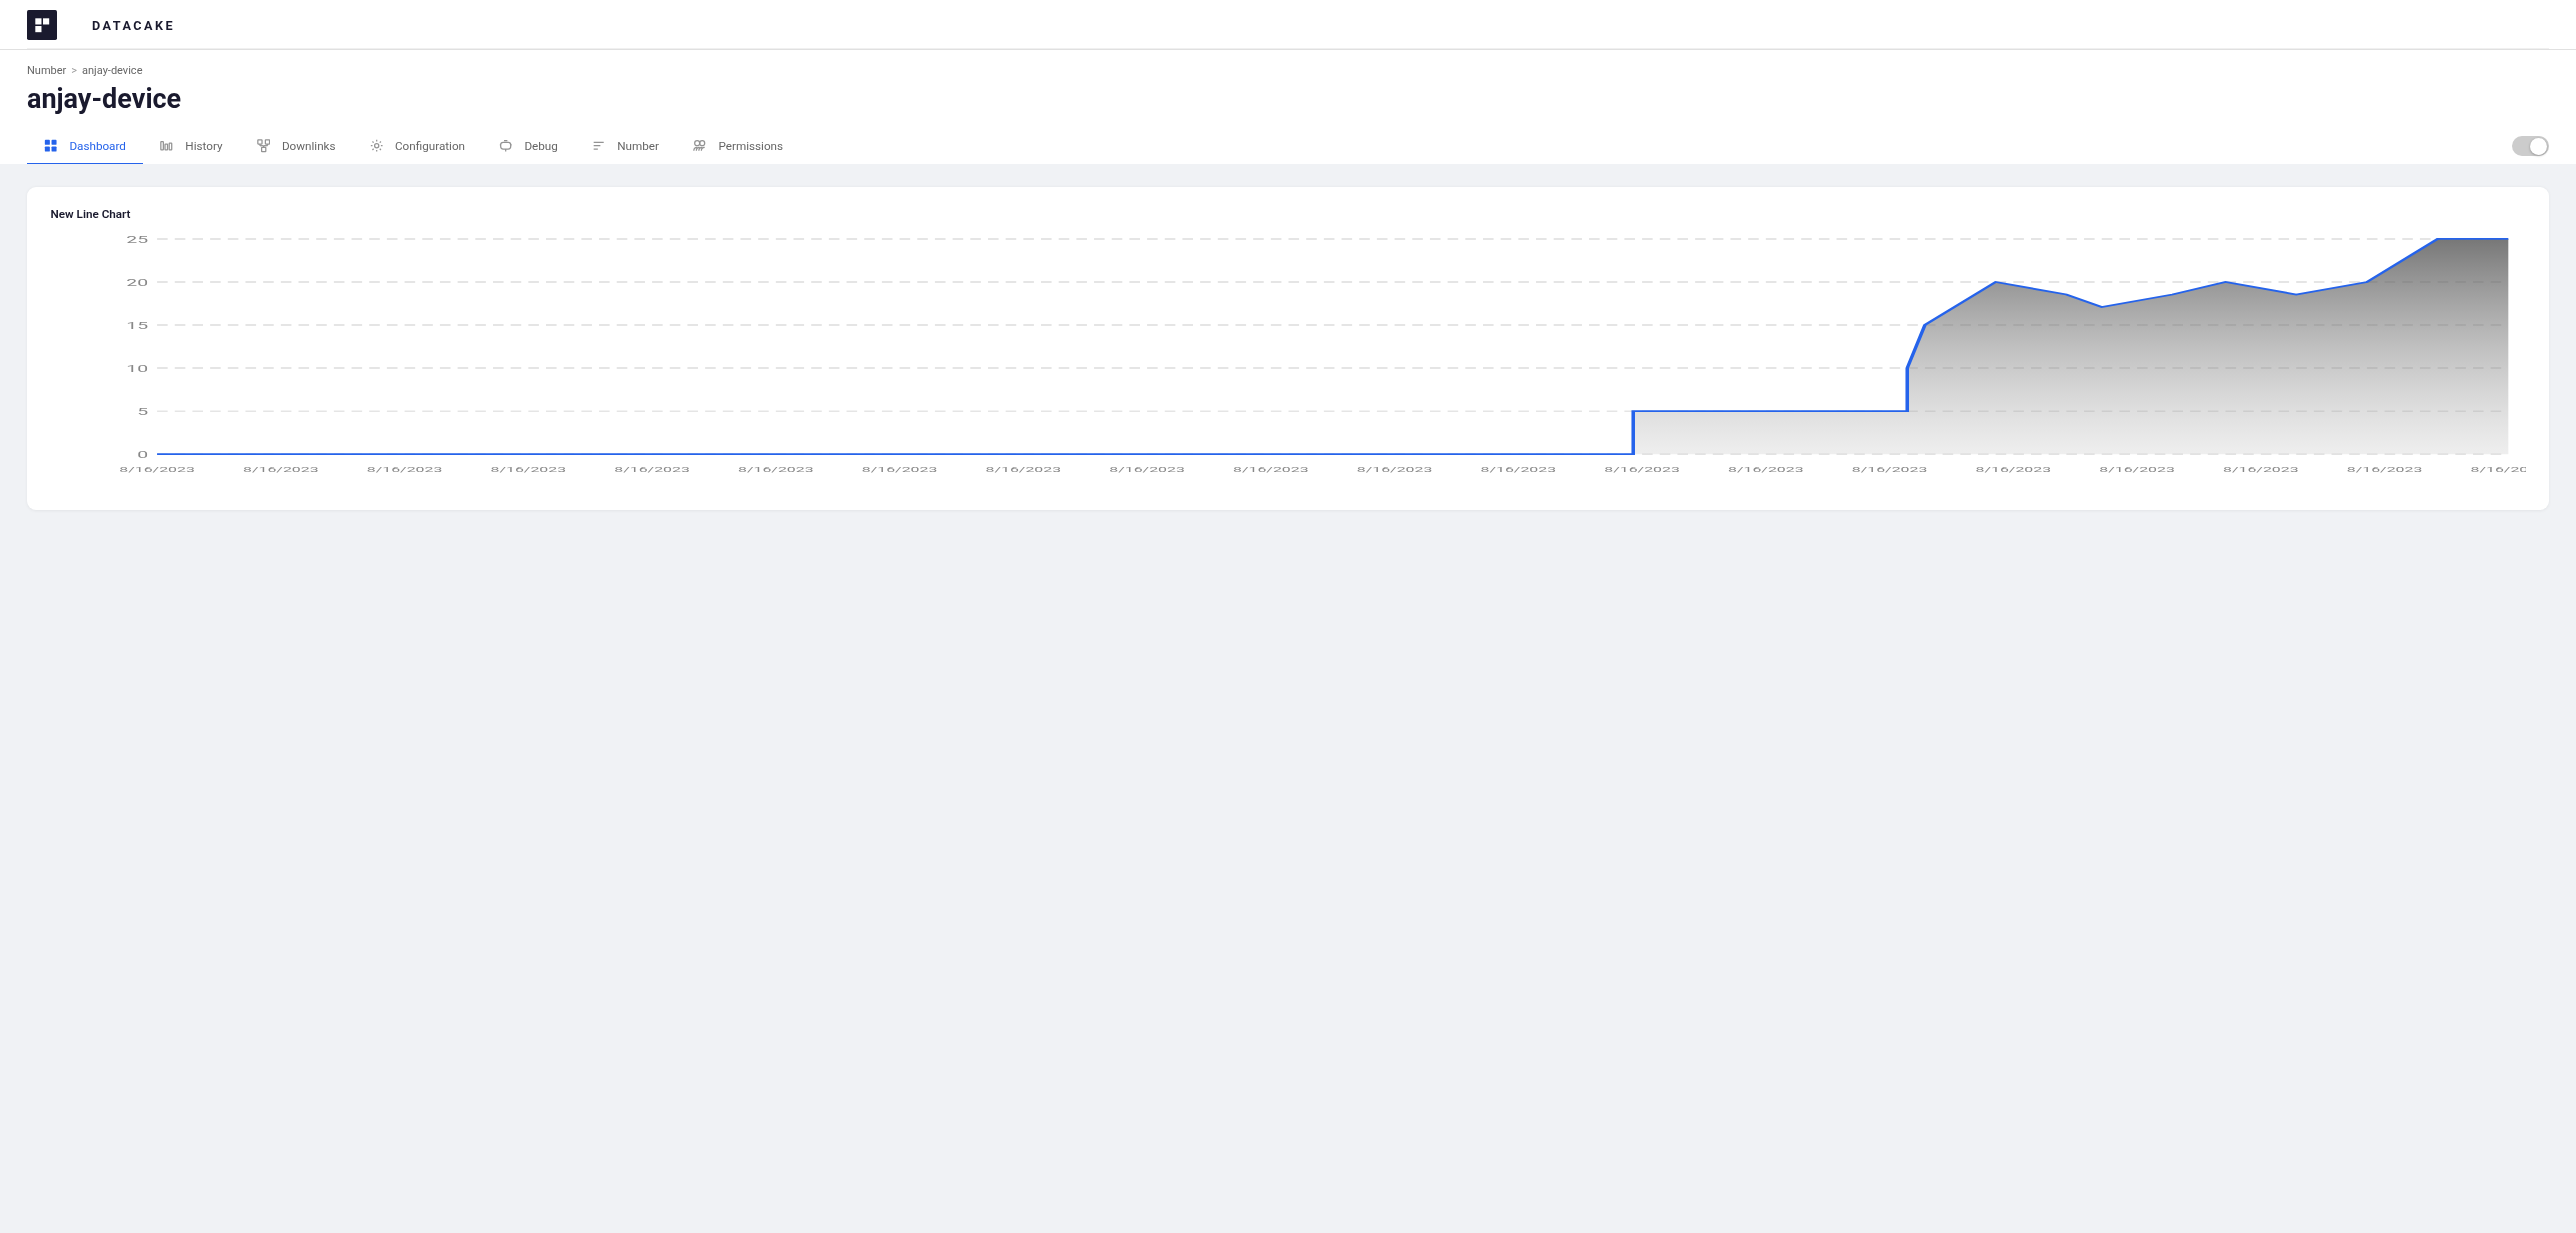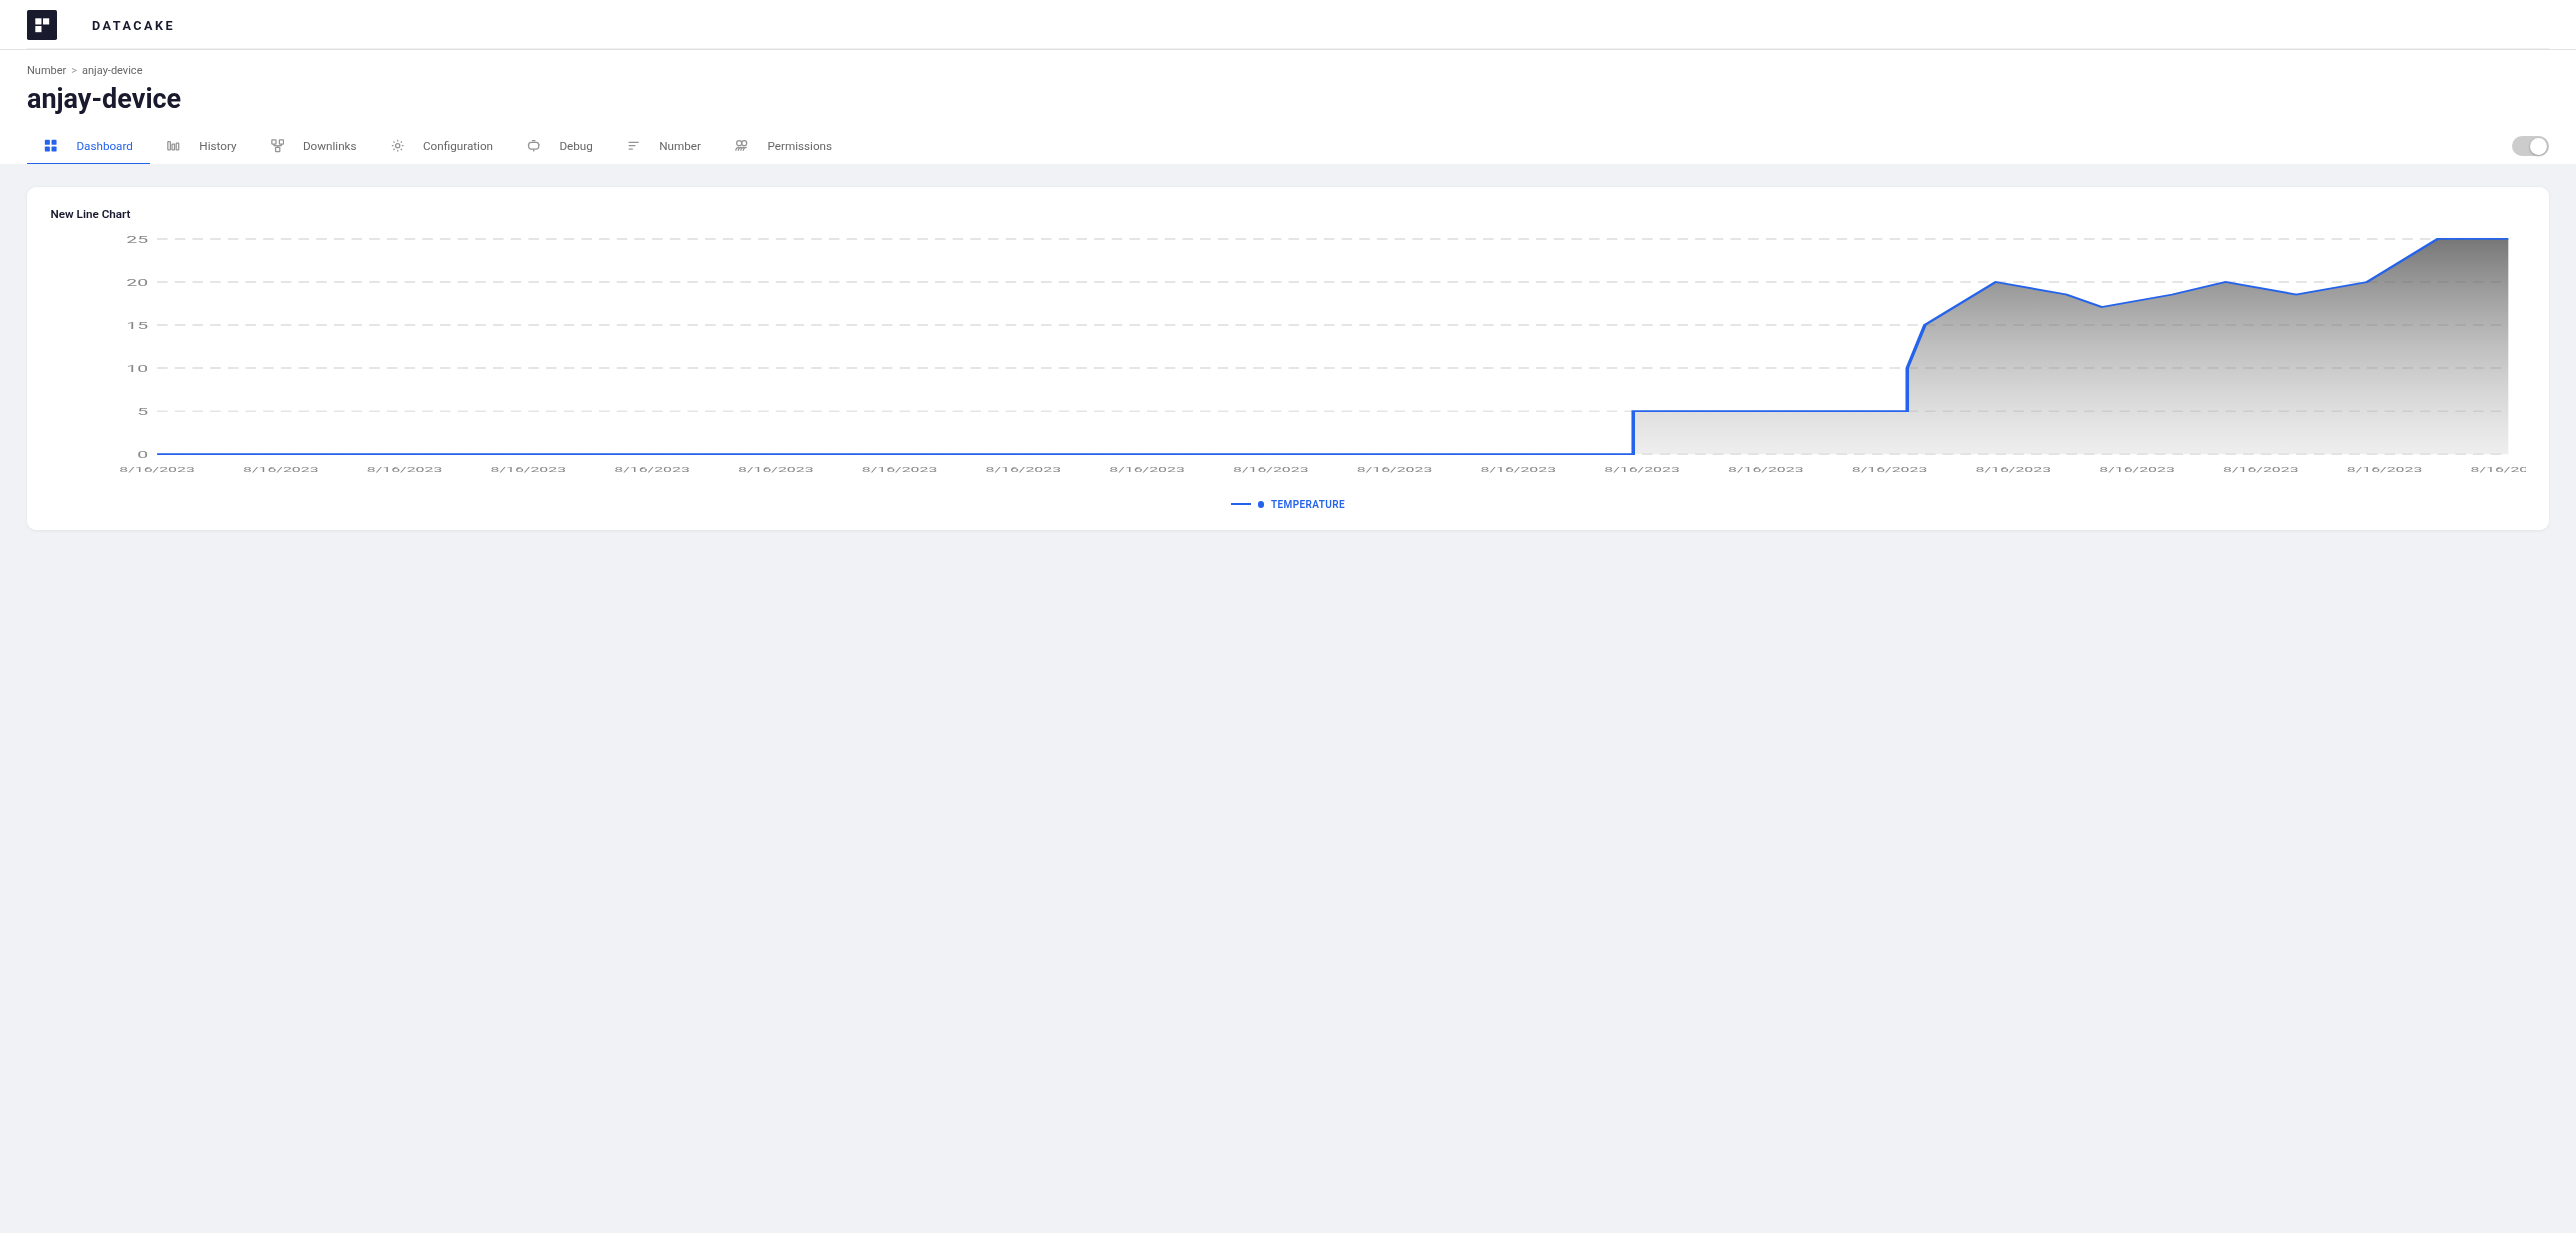--- a/index.html
+++ b/index.html
@@ -95,21 +95,21 @@
     .tabs-row {
       display: flex;
       align-items: center;
       gap: 0;
       position: relative;
     }
 
     .tab {
       display: flex;
       align-items: center;
-      gap: 19px;
+      gap: 12px;
       padding: 10px 17px;
       font-size: 11.7px;
       color: #666;
       cursor: pointer;
       border-bottom: 1.7px solid transparent;
       white-space: nowrap;
       transition: color 0.2s;
     }
 
     .tab.active {
@@ -390,20 +390,15 @@
         <text x="970" y="280" text-anchor="middle" font-size="9" fill="#888">8/16/2023</text>
         <text x="1040" y="280" text-anchor="middle" font-size="9" fill="#888">8/16/2023</text>
         <text x="1110" y="280" text-anchor="middle" font-size="9" fill="#888">8/16/2023</text>
         <text x="1180" y="280" text-anchor="middle" font-size="9" fill="#888">8/16/2023</text>
         <text x="1250" y="280" text-anchor="middle" font-size="9" fill="#888">8/16/2023</text>
         <text x="1320" y="280" text-anchor="middle" font-size="9" fill="#888">8/16/2023</text>
         <text x="1390" y="280" text-anchor="middle" font-size="9" fill="#888">8/16/2023</text>
       </svg>
     </div>
 
-    <div class="chart-legend">
-      <span class="legend-line"></span>
-      <span class="legend-dot"></span>
-      <span>TEMPERATURE</span>
-    </div>
   </div>
 </div>
 
 
 </body></html>

